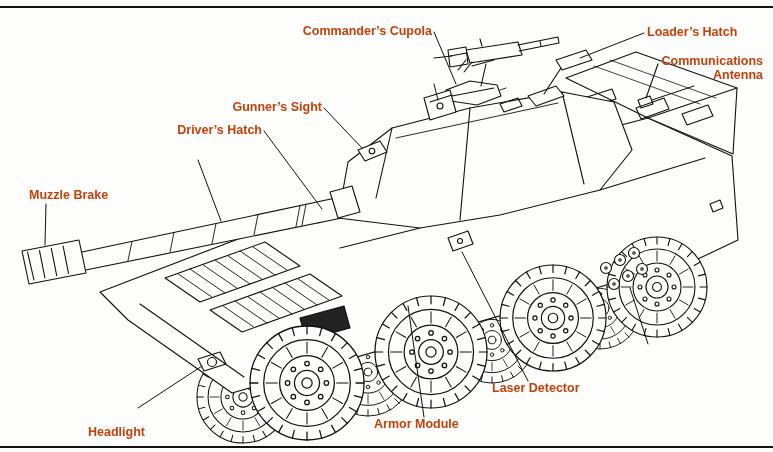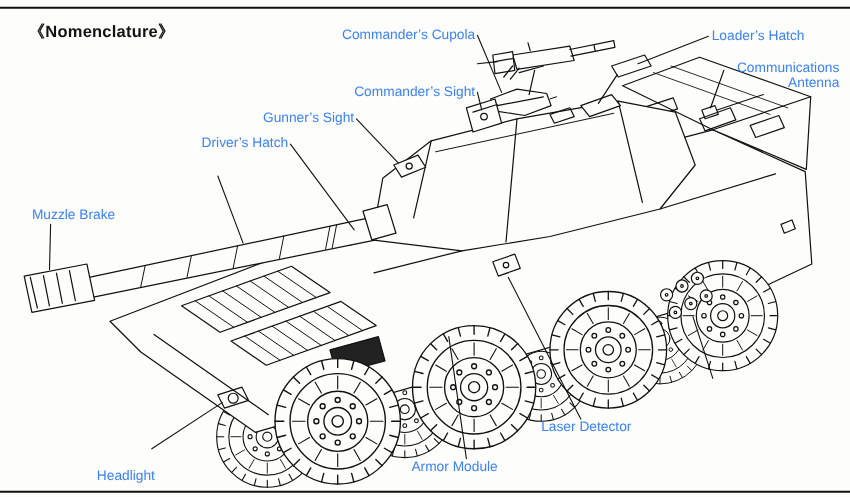--- a/index.html
+++ b/index.html
@@ -18,22 +18,22 @@
     position: absolute;
     font-size: 15px;
     font-weight: 700;
     color: #111;
     letter-spacing: 0.2px;
     white-space: nowrap;
   }
   .label {
     position: absolute;
     font-size: 12.5px;
-    font-weight: 400;
-    color: #3b82f6;
+    font-weight: 700;
+    color: #c2410c;
     white-space: nowrap;
     line-height: 1.1;
   }
   .label.ra { text-align: right; }
   .label.wrap { white-space: normal; width: 110px; text-align: right; }
 </style>
 </head>
 <body>
 
 <div class="canvas">
@@ -183,26 +183,24 @@
         <path d="M198 160L221 221"></path>
         <path d="M46 204L45 245"></path>
         <path d="M138 408L202 366"></path>
         <path d="M424 417L408 306"></path>
         <path d="M528 381L462 252"></path>
         <path d="M648 344L630 288"></path>
       </g>
     </g>
   </svg>
 
-  <div class="title" style="left:26px; top:20px;">《Nomenclature》</div>
 
   <div class="label ra" style="right:341px; top:25px;">Commander’s Cupola</div>
   <div class="label" style="left:647px; top:26px;">Loader’s Hatch</div>
   <div class="label wrap" style="right:10px; top:55px;">Communications Antenna</div>
-  <div class="label ra" style="right:341px; top:77px;">Commander’s Sight</div>
   <div class="label ra" style="right:451px; top:101px;">Gunner’s Sight</div>
   <div class="label ra" style="right:511px; top:124px;">Driver’s Hatch</div>
   <div class="label" style="left:8px; top:189px;padding-left:21px;">Muzzle Brake</div>
   <div class="label" style="left:492px; top:382px;">Laser Detector</div>
   <div class="label" style="left:374px; top:418px;">Armor Module</div>
   <div class="label" style="left:88px; top:426px;">Headlight</div>
 
 </div>
 
 </body></html>

